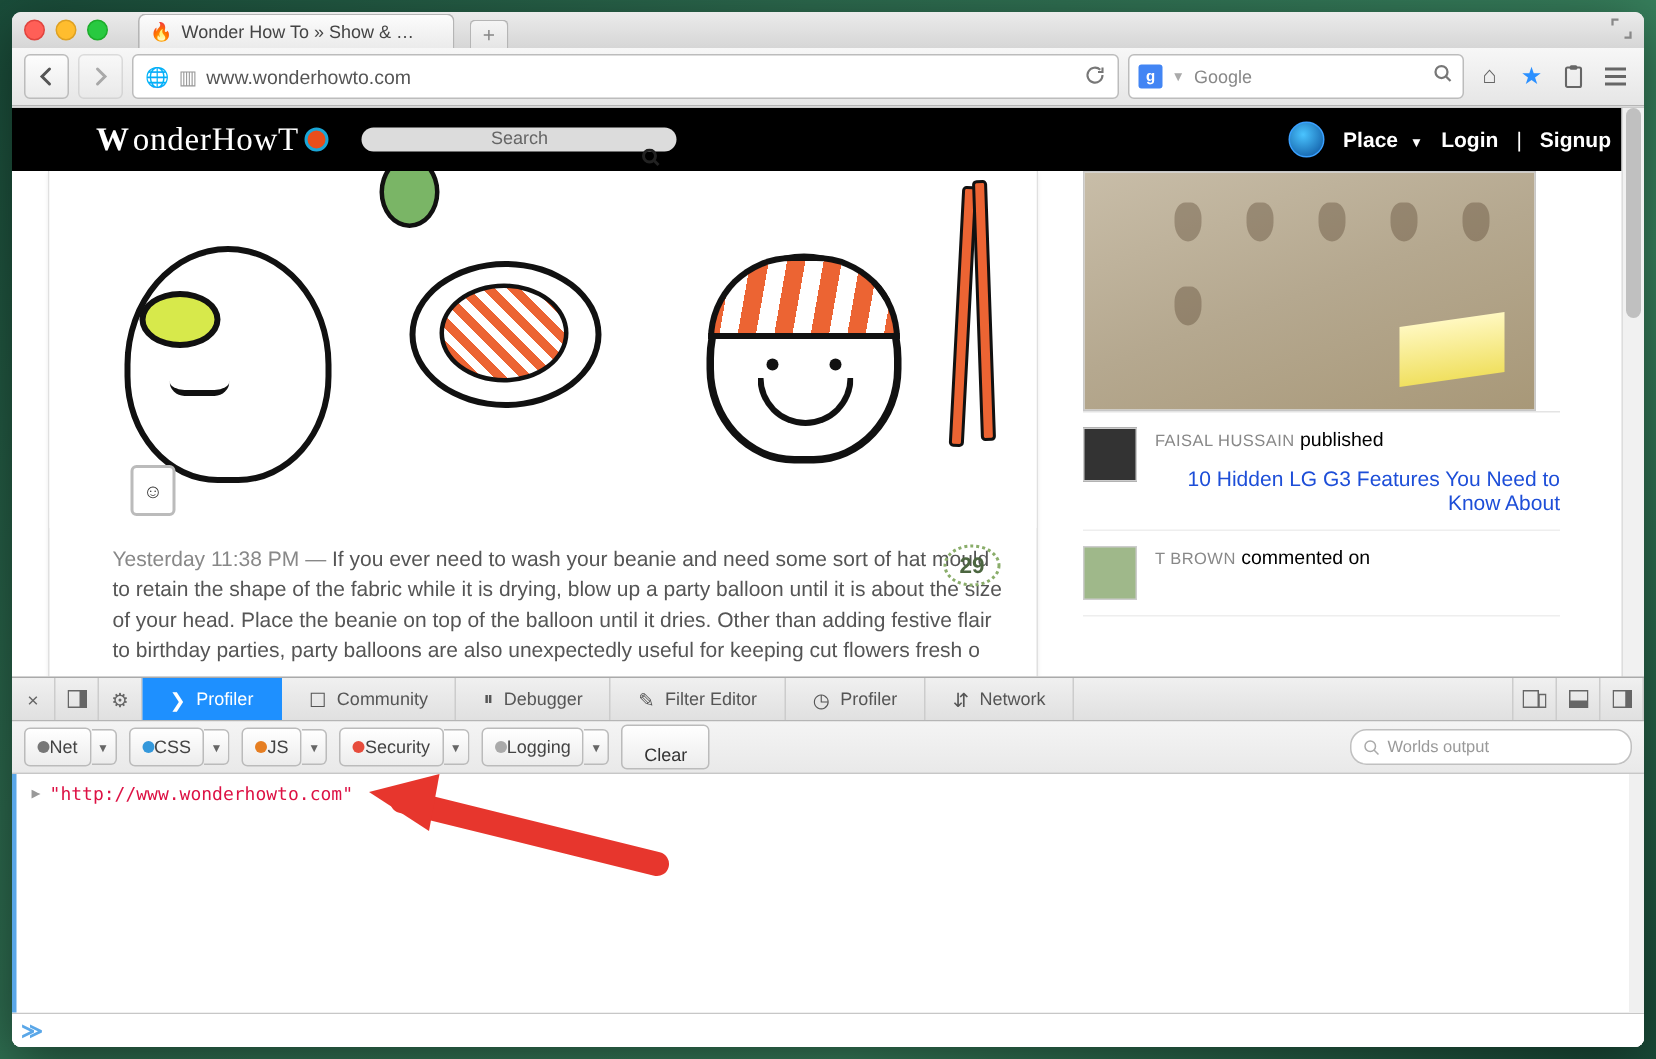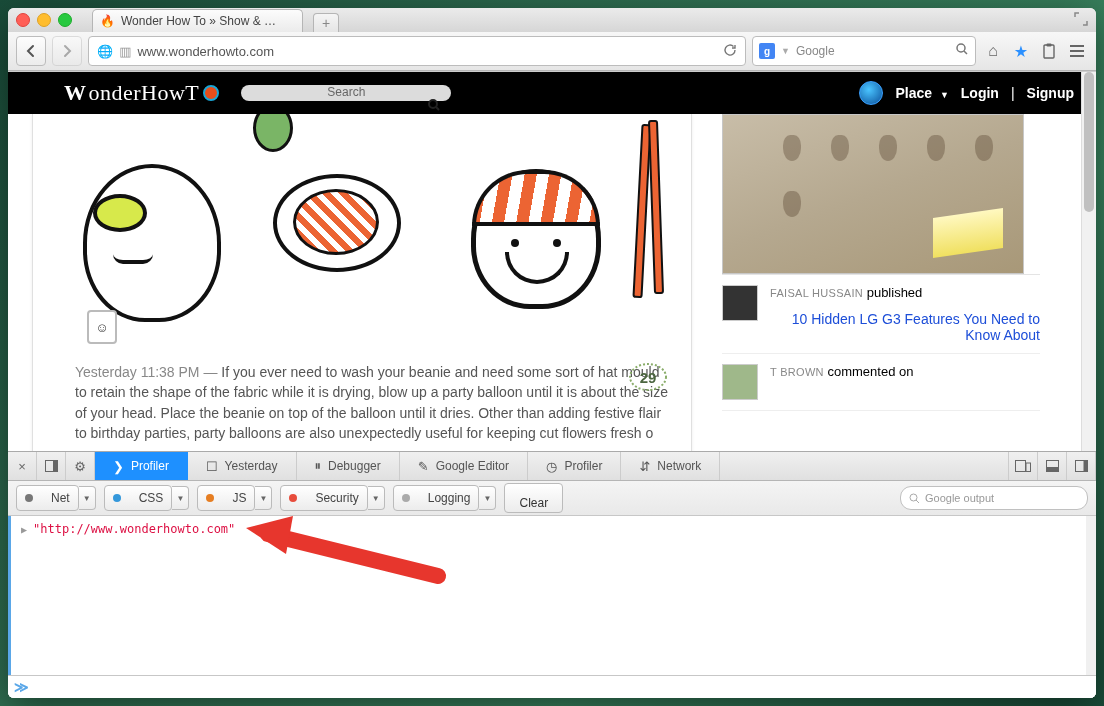--- a/index.html
+++ b/index.html
@@ -89,21 +89,21 @@
 
 .devtools{height:246px;background:#f5f5f5;border-top:1px solid #aaa;display:flex;flex-direction:column;position:relative;}
 .dt-tabs{height:28px;background:linear-gradient(#f0f0f0,#e0e0e0);border-bottom:1px solid #b5b5b5;display:flex;align-items:stretch;}
 .dt-btn{width:28px;display:flex;align-items:center;justify-content:center;border-right:1px solid #ccc;color:#666;font-size:13px;}
 .dt-tab{padding:0 18px;display:flex;align-items:center;gap:7px;border-right:1px solid #ccc;color:#555;font-size:12px;}
 .dt-tab.active{background:#1e90ff;color:#fff;border-right:1px solid #1e90ff;}
 .dt-tab-icon{font-size:13px;}
 .dt-spacer{flex:1;border-right:1px solid #ccc;}
 .dt-right{display:flex;}
 .dt-filterbar{height:34px;background:linear-gradient(#f4f4f4,#e9e9e9);border-bottom:1px solid #c7c7c7;display:flex;align-items:center;padding:0 8px;gap:8px;}
-.filter-pill{height:24px;border:1px solid #bbb;border-radius:4px;background:linear-gradient(#fff,#ececec);display:flex;align-items:center;padding:0 8px;gap:18px;font-size:12px;color:#444;}
+.filter-pill{height:24px;border:1px solid #bbb;border-radius:4px;background:linear-gradient(#fff,#ececec);display:flex;align-items:center;padding:0 8px;gap:0;font-size:12px;color:#444;}
 .filter-pill .dot{width:8px;height:8px;border-radius:50%;}
 .dot.gray{background:#777;}
 .dot.blue{background:#3498db;}
 .dot.orange{background:#e67e22;}
 .dot.red{background:#e74c3c;}
 .dot.lgray{background:#aaa;}
 .filter-drop{width:16px;height:22px;border:1px solid #bbb;border-left:none;border-radius:0 4px 4px 0;background:linear-gradient(#fff,#ececec);margin-left:-8px;display:flex;align-items:center;justify-content:center;font-size:8px;color:#666;}
 .clear-btn{height:24px;padding:2px 14px;border:1px solid #bbb;border-radius:4px;background:linear-gradient(#fff,#ececec);font-size:12px;display:flex;align-items:flex-end;}
 .filter-output{margin-left:auto;width:170px;height:22px;border:1px solid #c0c0c0;border-radius:11px;background:#fff;display:flex;align-items:center;padding:0 8px;gap:5px;font-size:11px;color:#999;}
 .dt-body{flex:1;background:#fff;position:relative;font-family:Menlo,monospace;font-size:12px;}
@@ -307,29 +307,29 @@
                   <rect x="8" y="0.5" width="4.5" height="11" fill="#666"></rect>
                 </svg>
             </div>
             <div class="dt-btn">⚙</div>
             <div class="dt-tab active">
               <span class="dt-tab-icon">❯</span>
               <span>Profiler</span>
             </div>
             <div class="dt-tab">
               <span class="dt-tab-icon">☐</span>
-              <span>Yesterday</span>
+              <span>Community</span>
             </div>
             <div class="dt-tab">
               <span class="dt-tab-icon">⏸</span>
               <span>Debugger</span>
             </div>
             <div class="dt-tab">
               <span class="dt-tab-icon">✎</span>
-              <span>Google Editor</span>
+              <span>Filter Editor</span>
             </div>
             <div class="dt-tab">
               <span class="dt-tab-icon">◷</span>
               <span>Profiler</span>
             </div>
             <div class="dt-tab">
               <span class="dt-tab-icon">⇵</span>
               <span>Network</span>
             </div>
             <div class="dt-spacer"></div>
@@ -382,21 +382,21 @@
               </div>
             <div class="filter-drop">▼</div>
             <div class="clear-btn">
                 <span>Clear</span>
               </div>
             <div class="filter-output">
               <svg width="11" height="11" viewBox="0 0 11 11">
                   <circle cx="4.5" cy="4.5" r="3.5" stroke="#aaa" fill="none"></circle>
                   <path d="M7 7l3 3" stroke="#aaa"></path>
                 </svg>
-              <span>Google output</span>
+              <span>Worlds output</span>
             </div>
           </div>
 
           <div class="dt-body">
             <div class="dt-body-inner">
               <div class="log-line">
                 <span class="log-arrow">▶</span>
                 <span class="log-text">"http://www.wonderhowto.com"</span>
               </div>
             </div>

